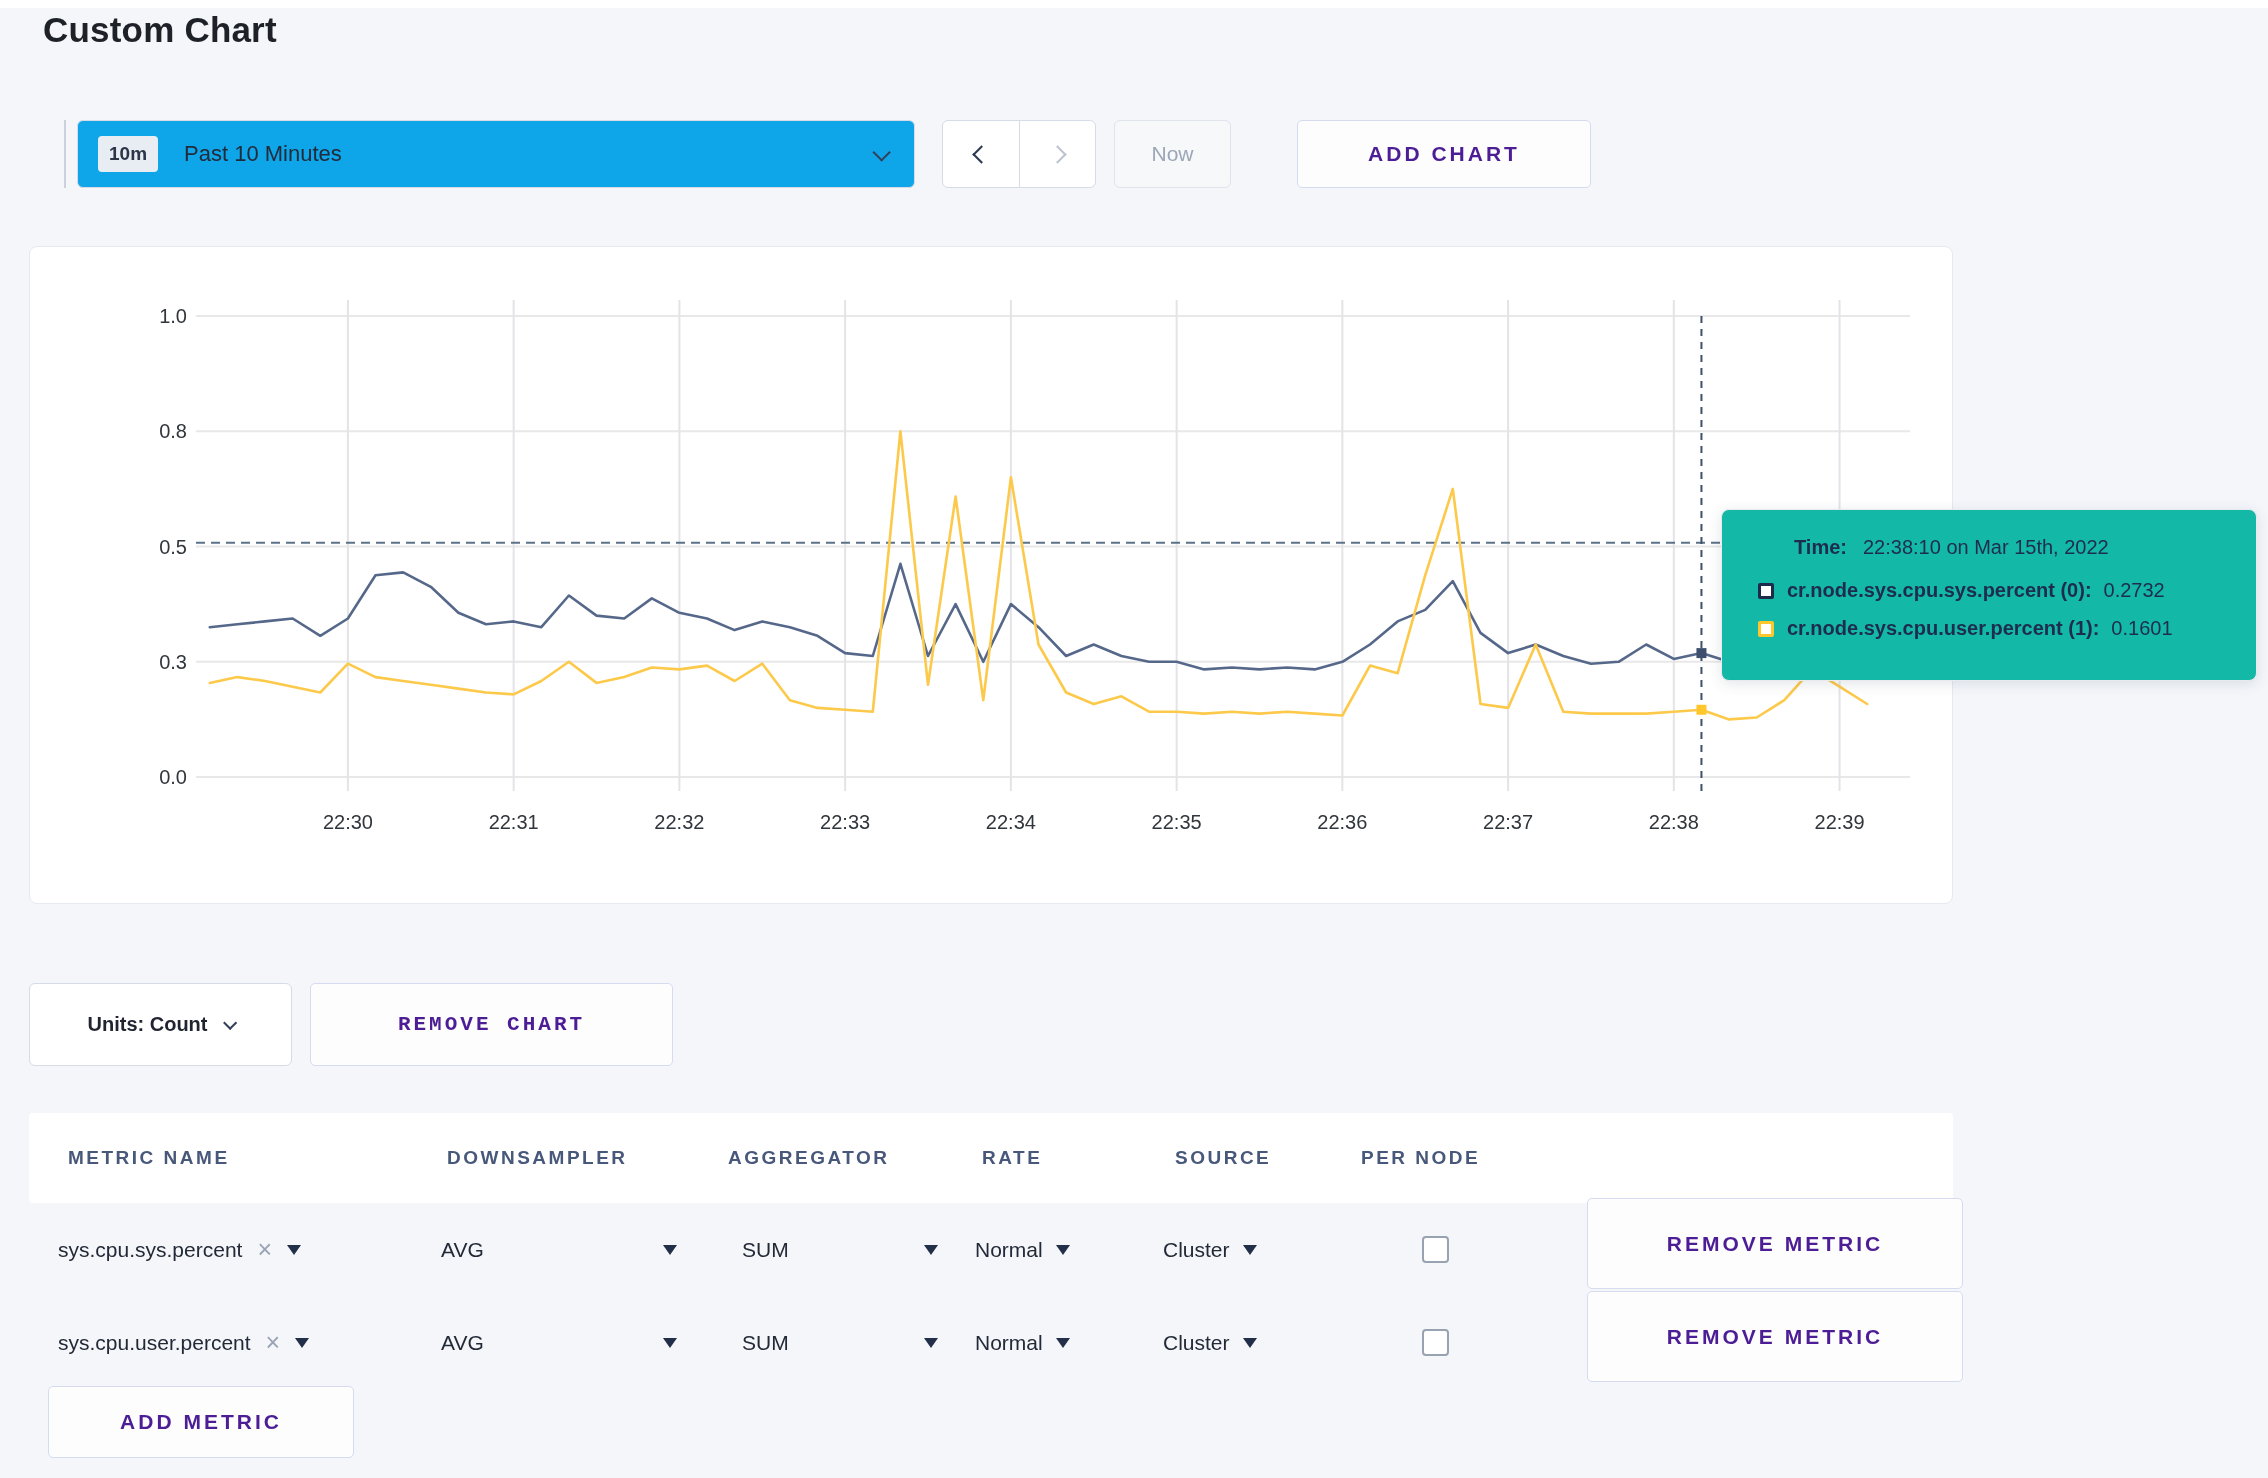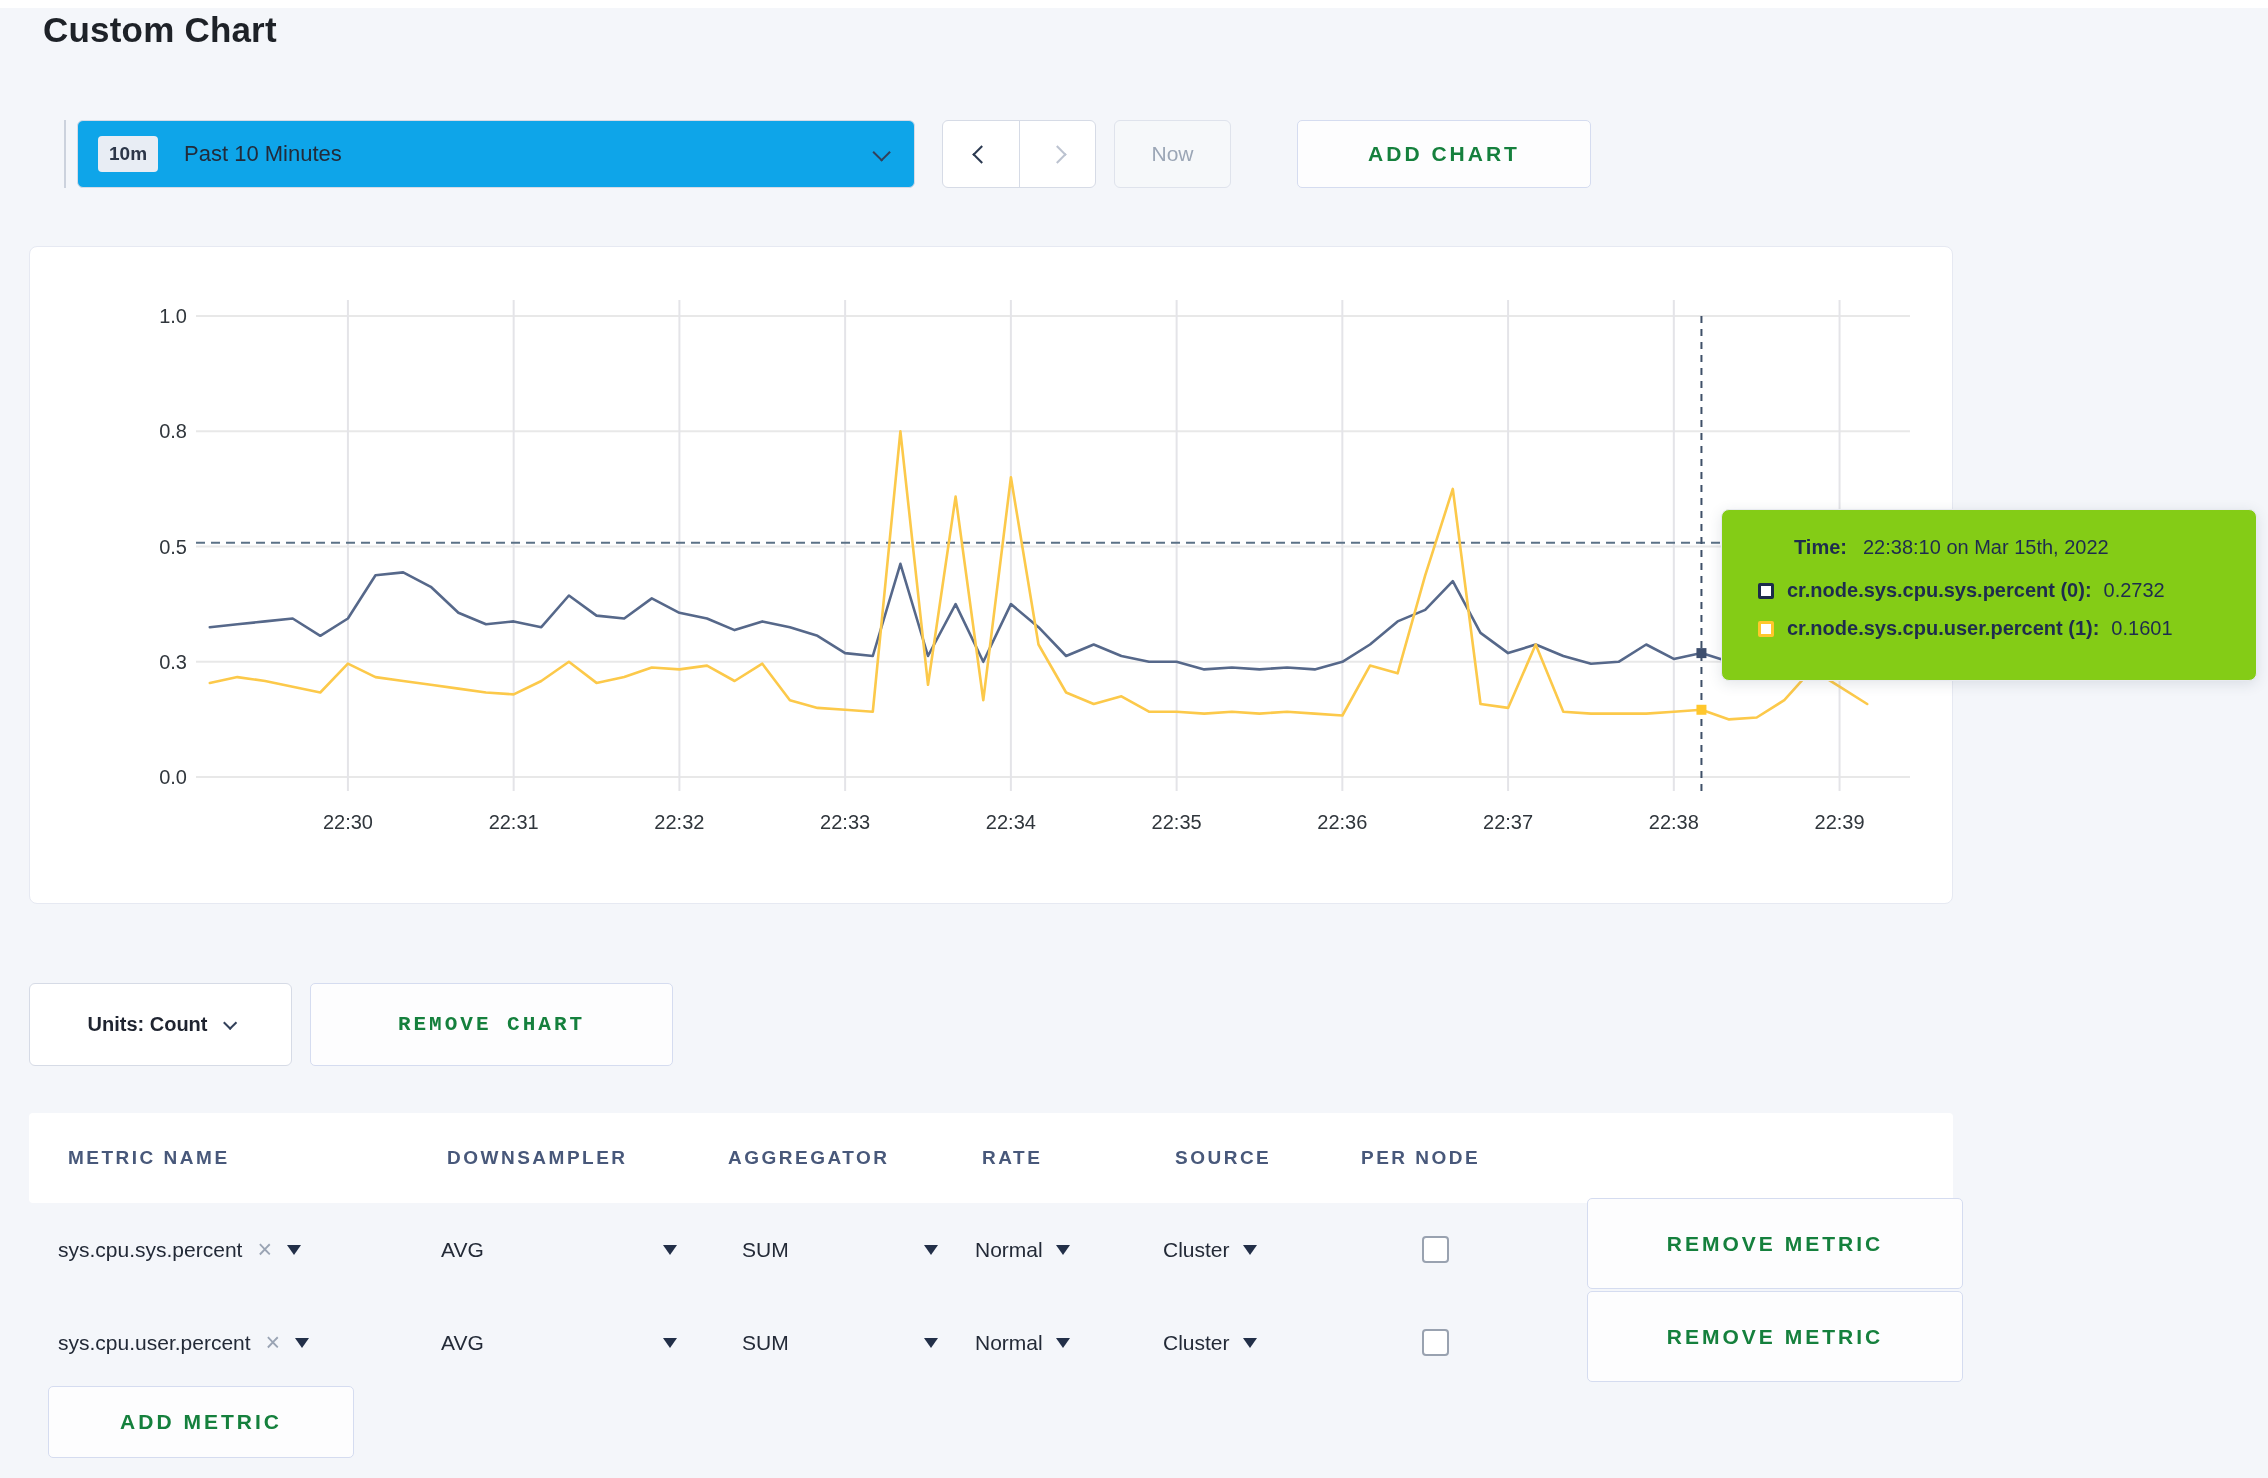--- a/index.html
+++ b/index.html
@@ -42,34 +42,34 @@
   .arrow-cell + .arrow-cell { border-left:1px solid #d6dbe6; }
   .arrow-cell .chev.left  { border-color:#2b3950; }
   .arrow-cell .chev.right { border-color:#bcc3d0; }
   .now-btn {
     position:absolute; left:1114px; top:120px; width:117px; height:68px;
     background:#f6f8fa; border:1px solid #dfe3ec; border-radius:6px;
     font-size:21px; color:#9ba6b6; display:flex; align-items:center; justify-content:center;
   }
   .blue-btn {
     background:#fdfdfe; border:1px solid #d5dcf0; border-radius:5px;
-    color:#15803d; font-weight:600; letter-spacing:3px; font-size:21px;
+    color:#4c1d95; font-weight:600; letter-spacing:3px; font-size:21px;
     display:flex; align-items:center; justify-content:center; cursor:pointer;
   }
   .add-chart-btn { position:absolute; left:1297px; top:120px; width:294px; height:68px; }
   
   .chart-card {
     position:absolute; left:29px; top:246px; width:1924px; height:658px;
     background:#fff; border:1px solid #e6e9f2; border-radius:8px;
   }
   .chart-plot { position:absolute; inset:0; }
   
   .tooltip {
     position:absolute; left:1721px; top:509px; width:536px; height:172px;
-    background:#84cc16; border:1px solid #e8eaf0; border-radius:8px;
+    background:#14b8a6; border:1px solid #e8eaf0; border-radius:8px;
     box-shadow:0 3px 14px rgba(50,60,85,.13); z-index:20;
     padding:26px 0 0 36px; font-size:20px; color:#1e2c4e;
   }
   .tt-time { margin-left:36px; margin-bottom:20px; }
   .tt-time b { margin-right:16px; }
   .tt-row { display:flex; align-items:center; margin-bottom:15px; }
   .tt-swatch { width:16px; height:16px; border-radius:2px; border:3px solid #1c2b4a; margin-right:13px; background:#fff; }
   .tt-label { font-weight:700; margin-right:12px; }
   
   .units-select {

